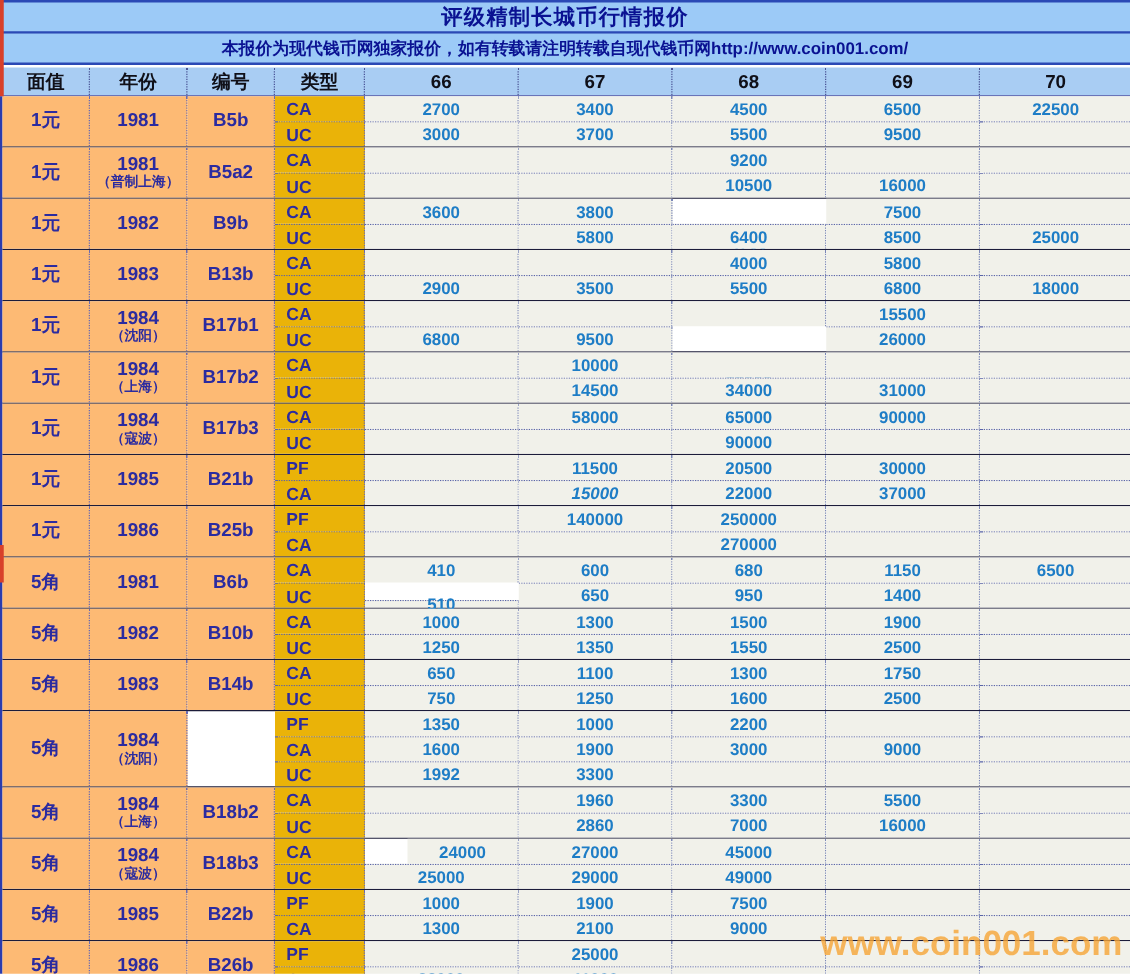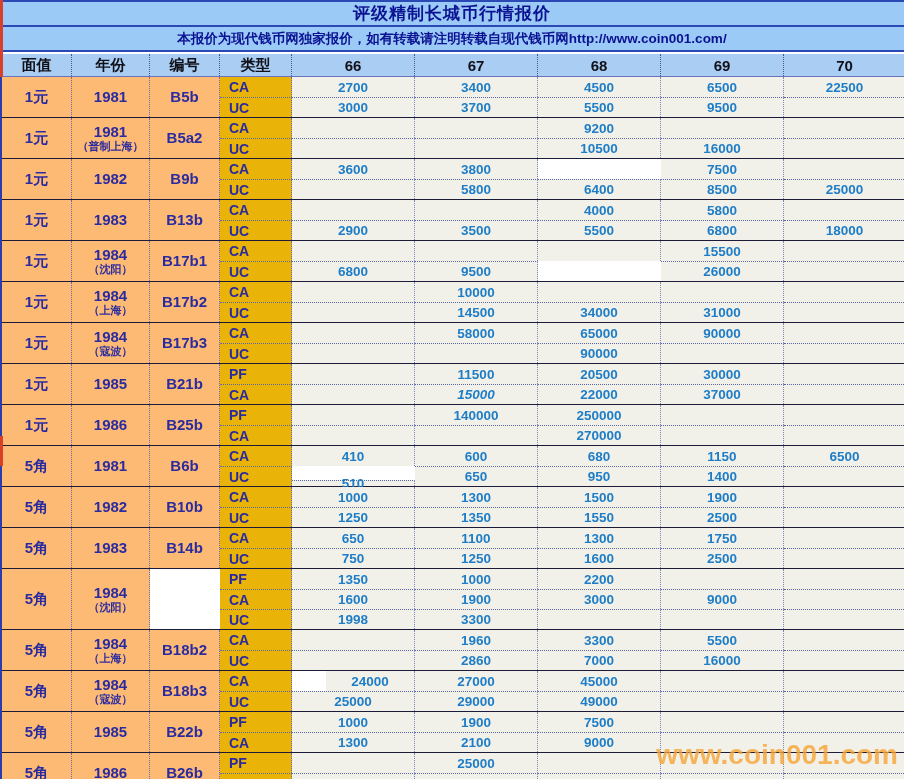--- a/index.html
+++ b/index.html
@@ -340,21 +340,21 @@
       <div class="cell-price" style="grid-area: 1 / 7;">2200</div>
       <div class="cell-price" style="grid-area: 1 / 8;"></div>
       <div class="cell-price" style="grid-area: 1 / 9;"></div>
       <div class="cell-type rt" style="grid-area: 2 / 4;">CA</div>
       <div class="cell-price rt" style="grid-area: 2 / 5;">1600</div>
       <div class="cell-price rt" style="grid-area: 2 / 6;">1900</div>
       <div class="cell-price rt" style="grid-area: 2 / 7;">3000</div>
       <div class="cell-price rt" style="grid-area: 2 / 8;">9000</div>
       <div class="cell-price rt" style="grid-area: 2 / 9;"></div>
       <div class="cell-type rt" style="grid-area: 3 / 4;">UC</div>
-      <div class="cell-price rt" style="grid-area: 3 / 5;">1998</div>
+      <div class="cell-price rt" style="grid-area: 3 / 5;">1992</div>
       <div class="cell-price rt" style="grid-area: 3 / 6;">3300</div>
       <div class="cell-price rt" style="grid-area: 3 / 7;"></div>
       <div class="cell-price rt" style="grid-area: 3 / 8;"></div>
       <div class="cell-price rt" style="grid-area: 3 / 9;"></div>
     </div>
     <div class="group grid-cols" style="grid-template-rows: repeat(2, 20px);">
       <div class="cell-label" style="grid-area: 1 / 1 / span 2;">5角</div>
       <div class="cell-label" style="grid-area: 1 / 2 / span 2;">
         <div class="">1984</div>
         <div class="note">（上海）</div>

